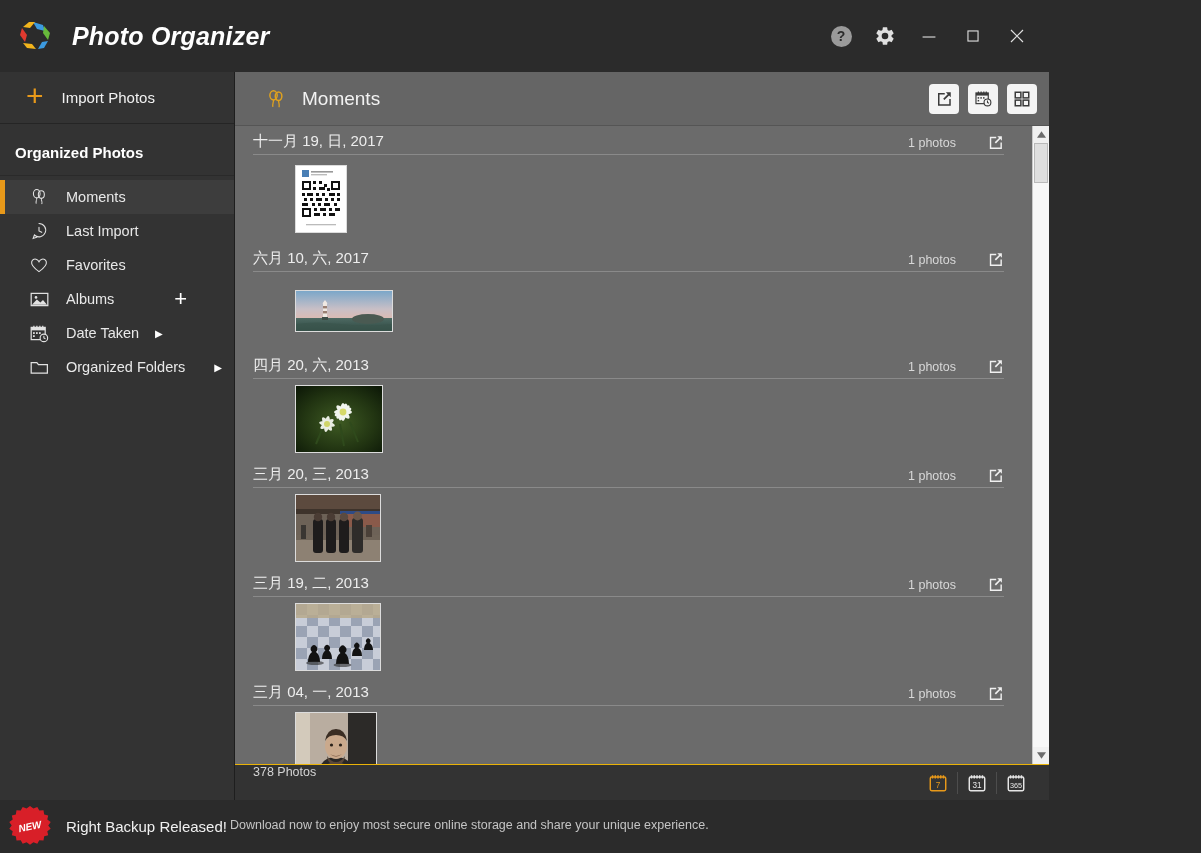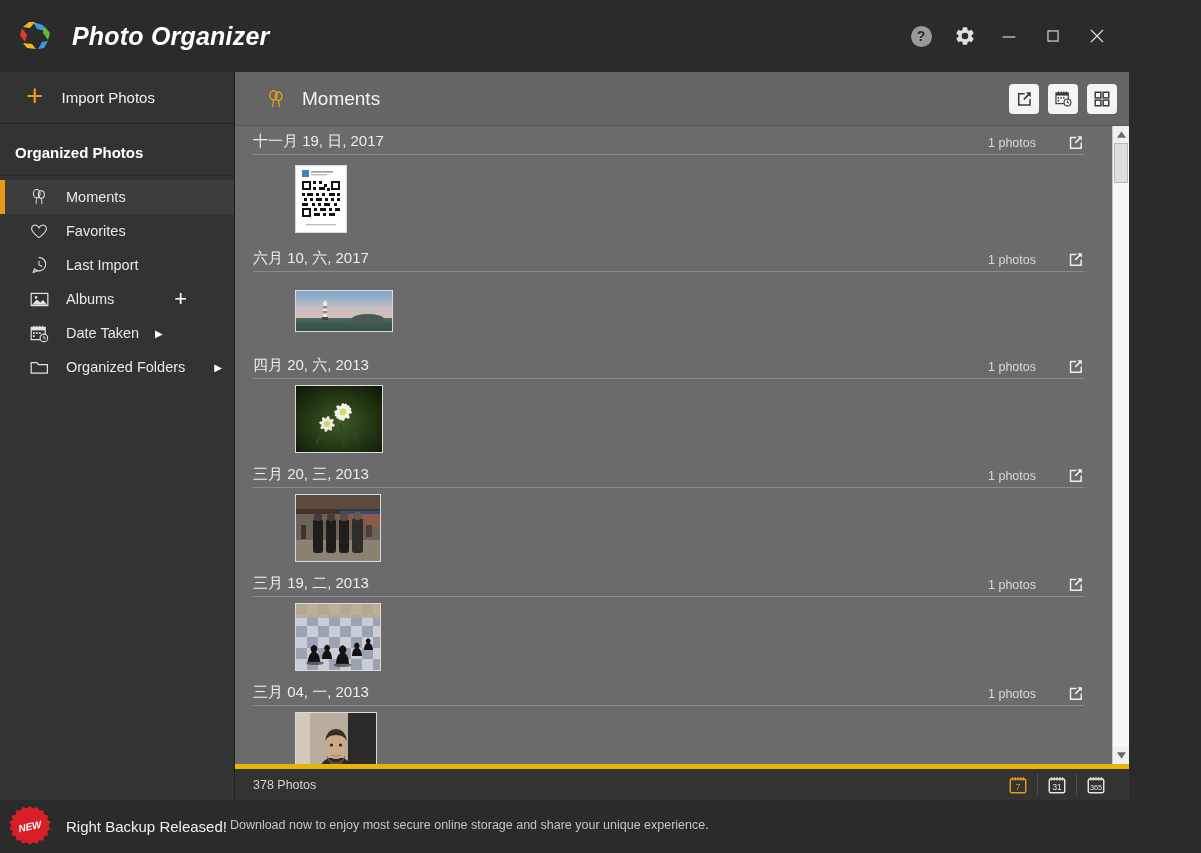--- a/index.html
+++ b/index.html
@@ -4,21 +4,21 @@
 <style>
   * { box-sizing: border-box; margin: 0; padding: 0; }
   html, body {
     width: 1201px; height: 853px;
     background: #2b2b2b;
     font-family: "Liberation Sans", sans-serif;
     overflow: hidden;
   }
   .app {
     position: relative;
-    width: 1129px; height: 853px;
+    width: 1049px; height: 853px;
     background: #2b2b2b;
     display: flex; flex-direction: column;
   }
 
   
   .titlebar {
     height: 72px; flex: 0 0 72px;
     background: #2b2b2b;
     display: flex; align-items: center;
     padding: 0 14px 0 14px;
@@ -173,22 +173,22 @@
   .sb-thumb {
     position: absolute; top: 0; left: 1px; right: 1px;
     height: 40px; background: #dfdfdf;
     border: 1px solid #b9b9b9; cursor: pointer;
   }
 
   
   .statusbar {
     height: 36px; flex: 0 0 36px;
     background: #333333;
-    border-top: 5px solid #eab308;
-    display: flex; align-items: center;
+    border-top: 1px solid #eab308;
+    display: flex; 
     padding: 0 14px 0 18px;
   }
   .status-text { color: #d5d5d5; font-size: 12.5px; }
   .status-right { margin-left: auto; display: flex; align-items: center; }
   .cal-btn {
     width: 38px; height: 36px;
     display: flex; align-items: center; justify-content: center;
     cursor: pointer;
   }
   .cal-sep { width: 1px; height: 22px; background: #4d4d4d; }
@@ -275,34 +275,34 @@
               <path d="M9.3 13 C9.3 16 8 17 8.6 20" fill="none" stroke="#e2e2e2" stroke-width="1.2"></path>
               <path d="M14.8 13.6 C14.8 16.5 16 17.5 15.4 20.5" fill="none" stroke="#e2e2e2" stroke-width="1.2"></path>
             </svg>
           </span>
           <span class="nav-label">Moments</span>
         </div>
 
         <div class="nav-item">
           <span class="nav-icon">
             <svg width="20" height="20" viewBox="0 0 24 24">
-              <path d="M12 20 C5 15 2.5 11.5 3.2 8.3 C3.8 5.6 6.2 4.3 8.4 5 C10 5.5 11.3 6.8 12 8.2 C12.7 6.8 14 5.5 15.6 5 C17.8 4.3 20.2 5.6 20.8 8.3 C21.5 11.5 19 15 12 20 Z" fill="none" stroke="#e2e2e2" stroke-width="1.3"></path>
-            </svg>
-          </span>
-          <span class="nav-label">Favorites</span>
+              <path d="M12 3 A8 8 0 1 1 6.5 16.8 L5 21 L9.3 19.6" fill="none" stroke="#e2e2e2" stroke-width="1.3" stroke-linecap="round"></path>
+              <path d="M12 7.5 L12 12 L15.3 13.6" fill="none" stroke="#e2e2e2" stroke-width="1.3" stroke-linecap="round"></path>
+            </svg>
+          </span>
+          <span class="nav-label">Last Import</span>
         </div>
 
         <div class="nav-item">
           <span class="nav-icon">
             <svg width="20" height="20" viewBox="0 0 24 24">
-              <path d="M12 3 A8 8 0 1 1 6.5 16.8 L5 21 L9.3 19.6" fill="none" stroke="#e2e2e2" stroke-width="1.3" stroke-linecap="round"></path>
-              <path d="M12 7.5 L12 12 L15.3 13.6" fill="none" stroke="#e2e2e2" stroke-width="1.3" stroke-linecap="round"></path>
-            </svg>
-          </span>
-          <span class="nav-label">Last Import</span>
+              <path d="M12 20 C5 15 2.5 11.5 3.2 8.3 C3.8 5.6 6.2 4.3 8.4 5 C10 5.5 11.3 6.8 12 8.2 C12.7 6.8 14 5.5 15.6 5 C17.8 4.3 20.2 5.6 20.8 8.3 C21.5 11.5 19 15 12 20 Z" fill="none" stroke="#e2e2e2" stroke-width="1.3"></path>
+            </svg>
+          </span>
+          <span class="nav-label">Favorites</span>
         </div>
 
         <div class="nav-item">
           <span class="nav-icon">
             <svg width="21" height="21" viewBox="0 0 24 24">
               <rect x="2.5" y="5" width="19" height="14" fill="none" stroke="#e2e2e2" stroke-width="1.4"></rect>
               <circle cx="8" cy="9.6" r="1.5" fill="#e2e2e2"></circle>
               <path d="M3.3 18 L9 12 L13 15.5 L16 12.6 L20.6 18 Z" fill="#e2e2e2"></path>
             </svg>
           </span>

